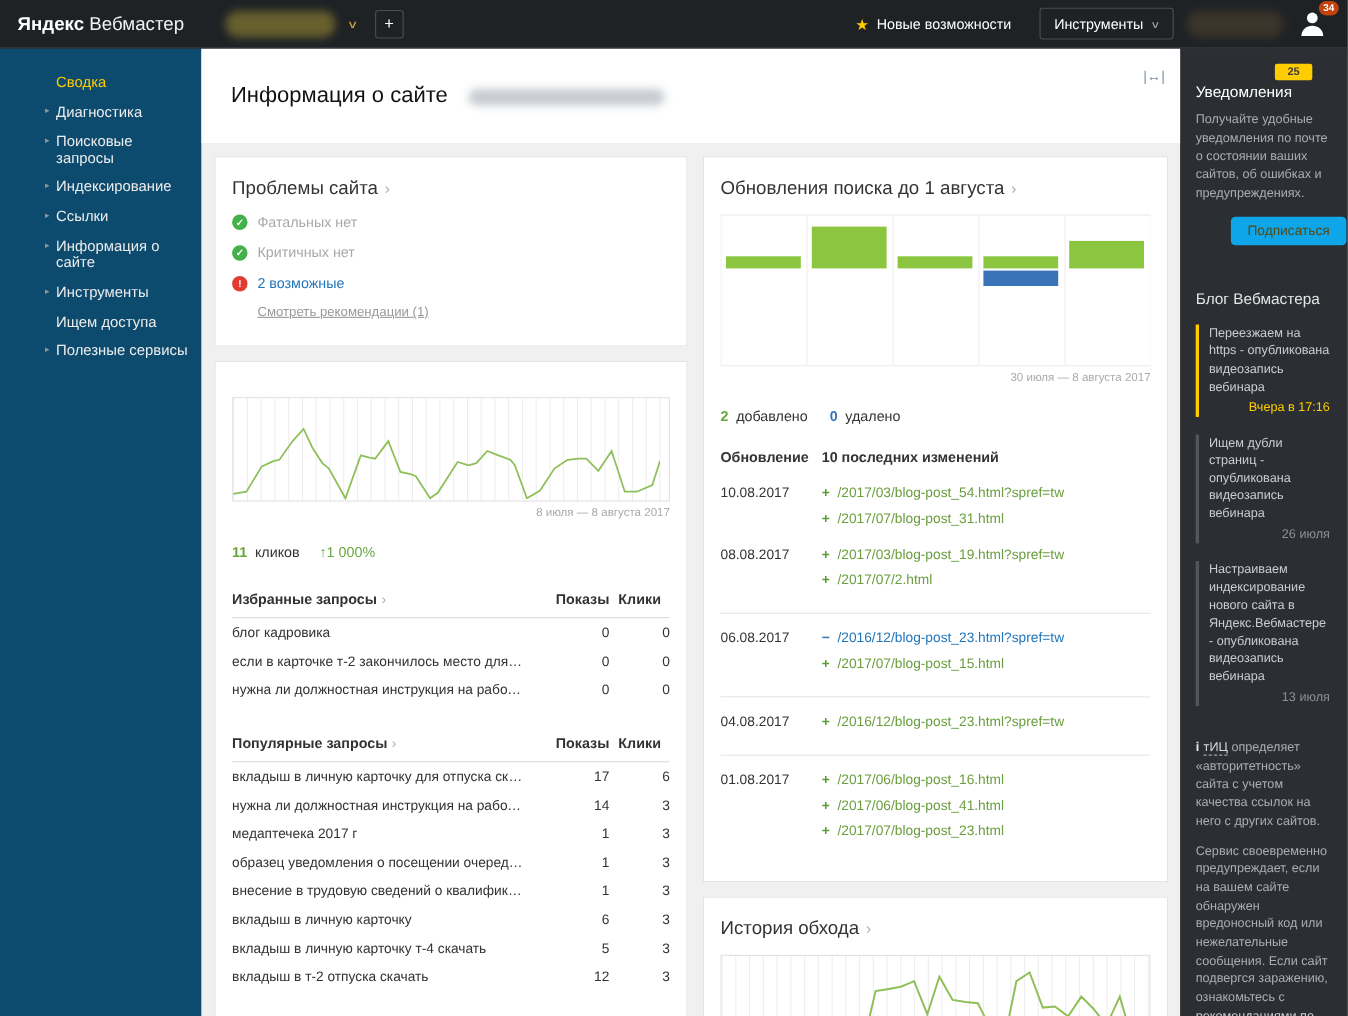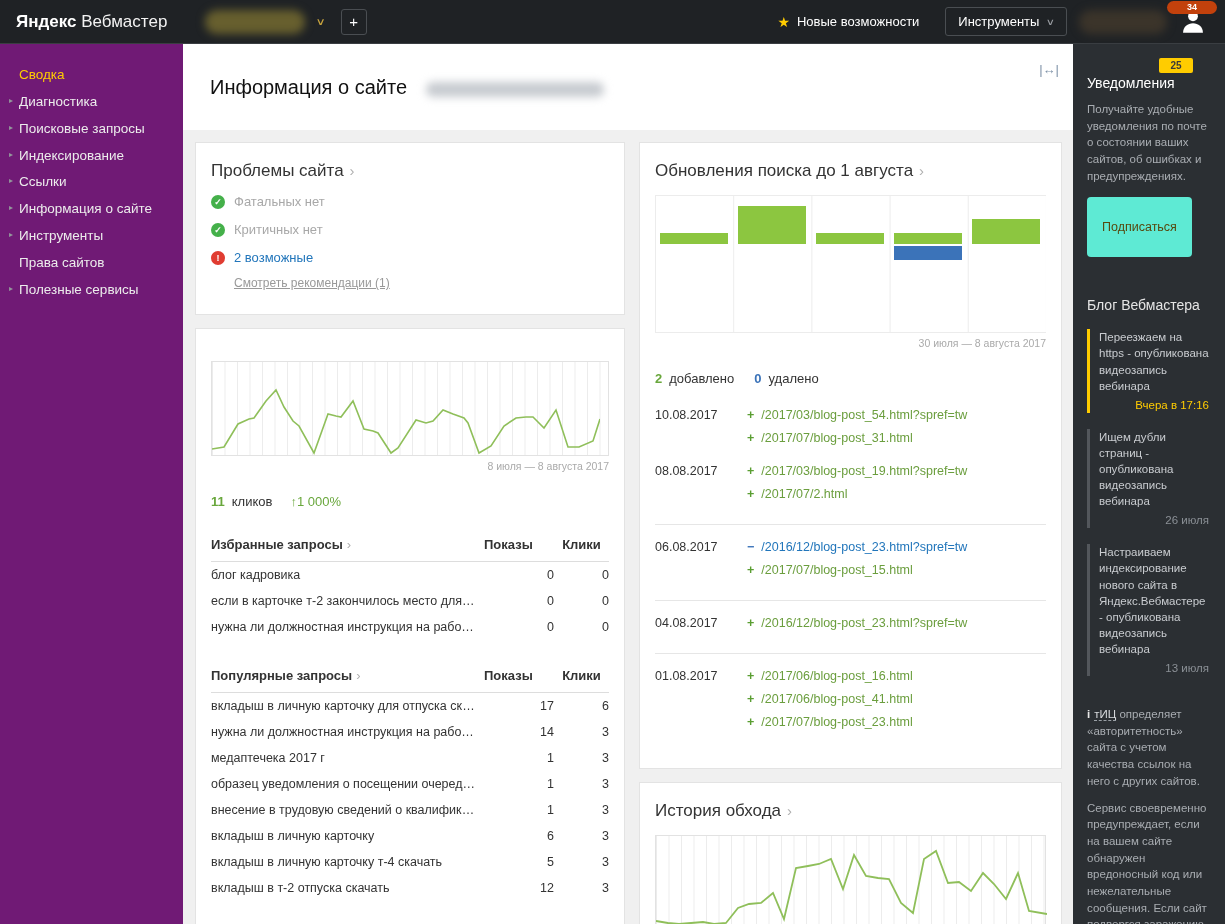--- a/index.html
+++ b/index.html
@@ -20,25 +20,25 @@
   .spacer { flex:1; }
   .newfeat { display:flex; align-items:center; color:#fff; font-size:13px; margin-right:26px; cursor:pointer; }
   .newfeat .star { color:#ffcc00; margin-right:7px; font-size:14px; }
   .tools-btn { display:flex; align-items:center; gap:8px; background:transparent;
     border:1px solid #4a4e52; border-radius:3px; color:#fff; font-size:13px;
     padding:6px 12px; cursor:pointer; }
   .tools-btn .chev2 { color:#9a9ea3; font-size:9px; transform:scaleX(1.4); }
   .user-blob { width:88px; height:24px; border-radius:12px; background:#3b342a; filter:blur(4px); margin:0 12px; }
   .avatar-wrap { position:relative; width:30px; height:30px; cursor:pointer; }
   .avatar-badge { position:absolute; top:-6px; right:-8px; background:#c2410c; color:#fff;
-    font-size:9px; font-weight:bold; border-radius:8px; padding:2px 20px; line-height:1; }
+    font-size:9px; font-weight:bold; border-radius:8px; padding:2px 4px; line-height:1; }
 
   
   .layout { display:flex; height:880px; }
-  .sidenav { width:183px; background:#701a75; padding-top:18px; flex-shrink:0; }
+  .sidenav { width:183px; background:#0c4a6e; padding-top:18px; flex-shrink:0;padding-left:32px; }
   .nav-item { position:relative; padding:6px 10px 6px 19px; font-size:13.5px; color:#ececec;
     cursor:pointer; line-height:1.1; }
   .nav-item .arr { position:absolute; left:9px; top:8px; font-size:8px; color:#93979c; }
   .nav-item.active { color:#ffcc00; }
 
   main { width:890px; background:#f0f0f0; flex-shrink:0; overflow:hidden; }
   .main-header { background:#fff; height:86px; padding:32px 0 0 27px; position:relative; }
   .page-title { font-size:20px; color:#111; display:inline-block; }
   .title-blob { display:inline-block; width:178px; height:15px; border-radius:7px;
     background:#c7cbd0; filter:blur(4px); margin-left:14px; vertical-align:middle; }
@@ -79,21 +79,21 @@
   .stat-row .lbl { color:#333; margin-left:7px; }
   .stat-row .delta { color:#69a73c; margin-left:18px; }
   .stat-row .gap { width:20px; }
 
   
   .qtable { margin-top:28px; }
   .qhead { display:flex; align-items:baseline; font-size:13px; font-weight:bold; color:#333;
     border-bottom:1px solid #ddd; padding-bottom:9px; }
   .qhead .ttl { flex:1; }
   .qhead .ttl .more { font-weight:normal; color:#b0b0b0; margin-left:4px; cursor:pointer; }
-  .qhead .c1 { width:70px; }
+  .qhead .c1 { width:70px; text-align:right; }
   .qhead .c2 { width:55px; text-align:center; }
   .qrow { display:flex; font-size:12.5px; color:#333; padding:6px 0; align-items:center; }
   .qrow .q { flex:1; padding-right:8px; white-space:nowrap; overflow:hidden; text-overflow:ellipsis; }
   .qrow .c1 { width:70px; text-align:right; }
   .qrow .c2 { width:55px; text-align:right; }
   .link-blue { color:#2276bb; cursor:pointer; word-break:break-all; }
 
   
   .upd-table { margin-top:22px; }
   .upd-head { display:flex; font-size:13px; font-weight:bold; color:#333; margin-bottom:18px; }
@@ -106,22 +106,22 @@
   .sign-add { color:#5a9e32; font-weight:bold; }
   .sign-rem { color:#3b73b9; font-weight:bold; }
   .link-green { color:#6b9e3e; cursor:pointer; }
 
   
   .rightbar { flex:1; background:#2b2f33; padding:14px 16px 0 14px; color:#a9adb2; overflow:hidden; }
   .notif-badge { display:block; width:34px; margin-left:72px; background:#ffcc00; color:#3a3a3a;
     font-size:10px; font-weight:bold; text-align:center; border-radius:2px; padding:2px 0; }
   .rb-title { color:#fff; font-size:14px; margin-top:2px; }
   .rb-text { font-size:11.5px; line-height:1.45; margin-top:10px; }
-  .sub-btn { margin-top:13px; background:#5eead4; border:none; border-radius:4px;
-    color:#56490f; font-size:12.5px; padding:23px 15px; cursor:pointer; }
+  .sub-btn { margin-top:13px; background:#0ea5e9; border:none; border-radius:4px;
+    color:#56490f; font-size:12.5px; padding:6px 15px; cursor:pointer;margin-left:32px; }
   .blog-title { color:#e5e5e5; font-size:14px; margin-top:40px; }
   .blog-item { margin-top:16px; border-left:3px solid #53575c; padding-left:9px;
     font-size:11.5px; line-height:1.4; color:#c9ccd0; cursor:pointer; }
   .blog-item.hot { border-left-color:#ffcc00; }
   .blog-time { display:block; text-align:right; color:#8b9096; margin-top:3px; }
   .blog-item.hot .blog-time { color:#ffcc00; }
   .tic { margin-top:30px; font-size:11.5px; line-height:1.45; }
   .tic p { margin-bottom:10px; }
   .tic .i-ic { font-weight:bold; color:#e8e8e8; font-style:normal; margin-right:4px; }
   .tic .term { color:#d7dadd; border-bottom:1px dashed #9aa0a6; cursor:pointer; }
@@ -162,21 +162,21 @@
 <div class="layout">
 
   <nav class="sidenav">
     <div class="nav-item active"><span>Сводка</span></div>
     <div class="nav-item"><span class="arr">▸</span><span>Диагностика</span></div>
     <div class="nav-item"><span class="arr">▸</span><span>Поисковые запросы</span></div>
     <div class="nav-item"><span class="arr">▸</span><span>Индексирование</span></div>
     <div class="nav-item"><span class="arr">▸</span><span>Ссылки</span></div>
     <div class="nav-item"><span class="arr">▸</span><span>Информация о сайте</span></div>
     <div class="nav-item"><span class="arr">▸</span><span>Инструменты</span></div>
-    <div class="nav-item"><span>Права сайтов</span></div>
+    <div class="nav-item"><span>Ищем доступа</span></div>
     <div class="nav-item"><span class="arr">▸</span><span>Полезные сервисы</span></div>
   </nav>
 
   <main>
     <div class="main-header">
       <span class="page-title">Информация о сайте</span>
       <span class="title-blob"></span>
       <span class="expand-icon">|↔|</span>
     </div>
 
@@ -311,20 +311,24 @@
           <div class="chart-date">30 июля — 8 августа 2017</div>
           <div class="stat-row">
             <span class="green">2</span>
             <span class="lbl">добавлено</span>
             <span class="gap"></span>
             <span class="blue">0</span>
             <span class="lbl">удалено</span>
           </div>
 
           <div class="upd-table">
+            <div class="upd-head">
+              <span class="d">Обновление</span>
+              <span>10 последних изменений</span>
+            </div>
             <div class="upd-group">
               <span class="upd-date">10.08.2017</span>
               <div class="upd-links">
                 <div class="upd-link">
                     <span class="sign-add">+</span>
                     <span class="link-green">/2017/03/blog-post_54.html?spref=tw</span>
                   </div>
                 <div class="upd-link">
                     <span class="sign-add">+</span>
                     <span class="link-green">/2017/07/blog-post_31.html</span>

